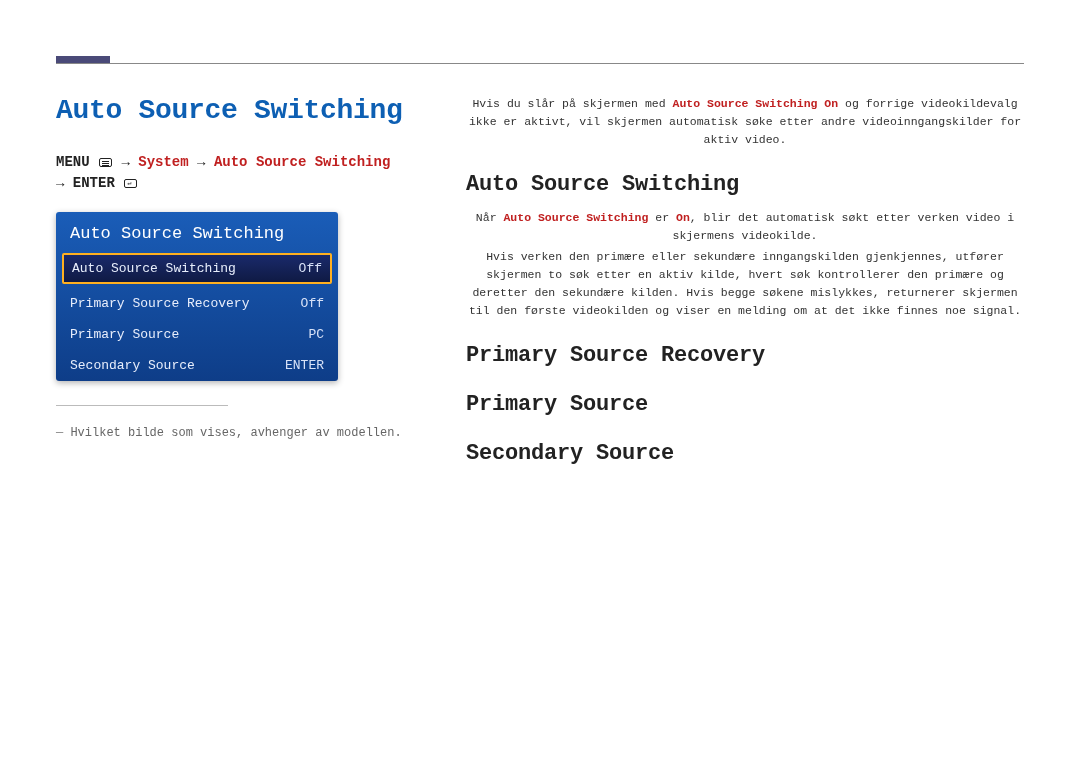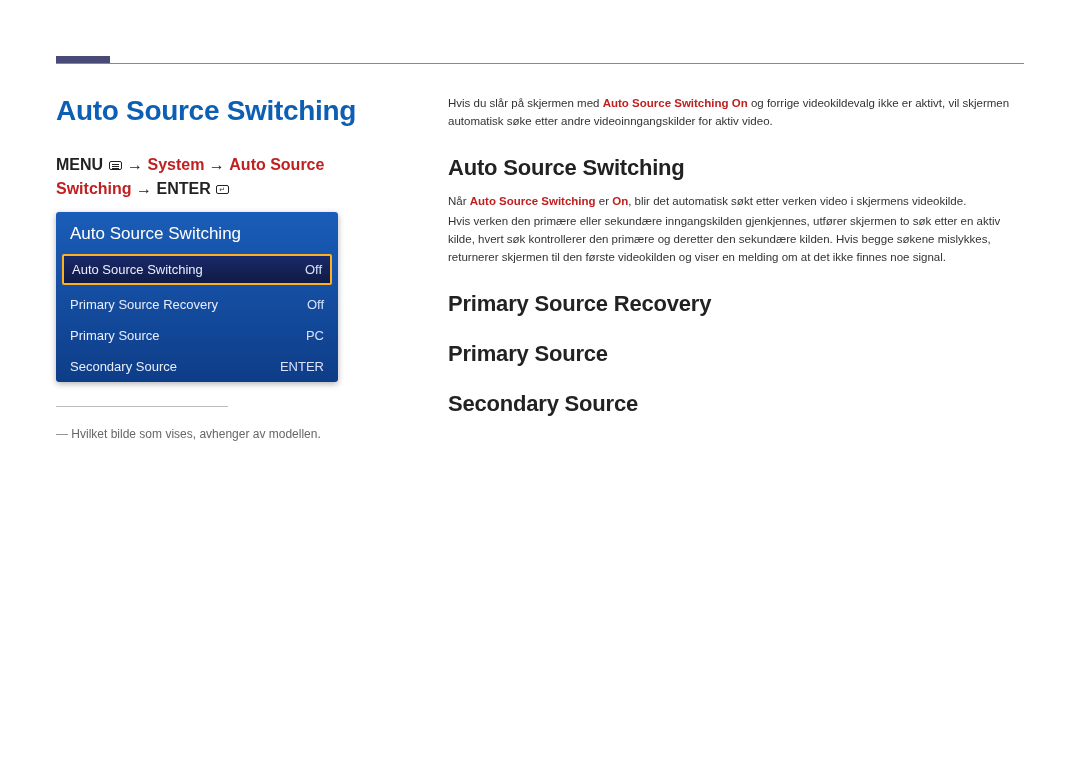--- a/index.html
+++ b/index.html
@@ -22,36 +22,37 @@
       position: absolute;
       top: 56px;
       left: 56px;
       width: 54px;
       height: 7px;
       background: #4a4a78;
     }
     .main {
       display: flex;
       padding: 95px 56px 30px 56px;
-      gap: 44px;
+      gap: 62px;
+      font-family: Liberation Mono, monospace;
     }
     .left-col { width: 348px; flex-shrink: 0; }
     .right-col { flex: 1; }
 
     h1 {
       color: #0d5fb3;
       font-size: 28px;
       font-weight: 700;
       margin-bottom: 26px;
       letter-spacing: -0.3px;
     }
 
     .breadcrumb {
-      font-size: 16px;
-      margin-bottom: 11px;
+      font-size: 14px;
+      margin-bottom: 18px;
       line-height: 1.5;
     }
     .breadcrumb .b-strong { font-weight: 700; color: #222; }
     .breadcrumb .b-red { color: #c02020; font-weight: 700; }
     .breadcrumb .arrow { color: #222; }
     .menu-icon, .enter-icon {
       display: inline-block;
       border: 1.2px solid #222;
       border-radius: 2px;
       width: 13px; height: 9px;
@@ -117,20 +118,21 @@
     .note::before {
       content: "― ";
       color: #888;
     }
 
     .right-col p {
       font-size: 11.5px;
       line-height: 1.55;
       color: #333;
       margin-bottom: 3px;
+      text-align: center;
     }
     .right-col p.spaced { margin-bottom: 14px; }
     .right-col h2 {
       font-size: 22px;
       font-weight: 700;
       color: #222;
       margin-top: 24px;
       margin-bottom: 12px;
       letter-spacing: -0.2px;
     }

